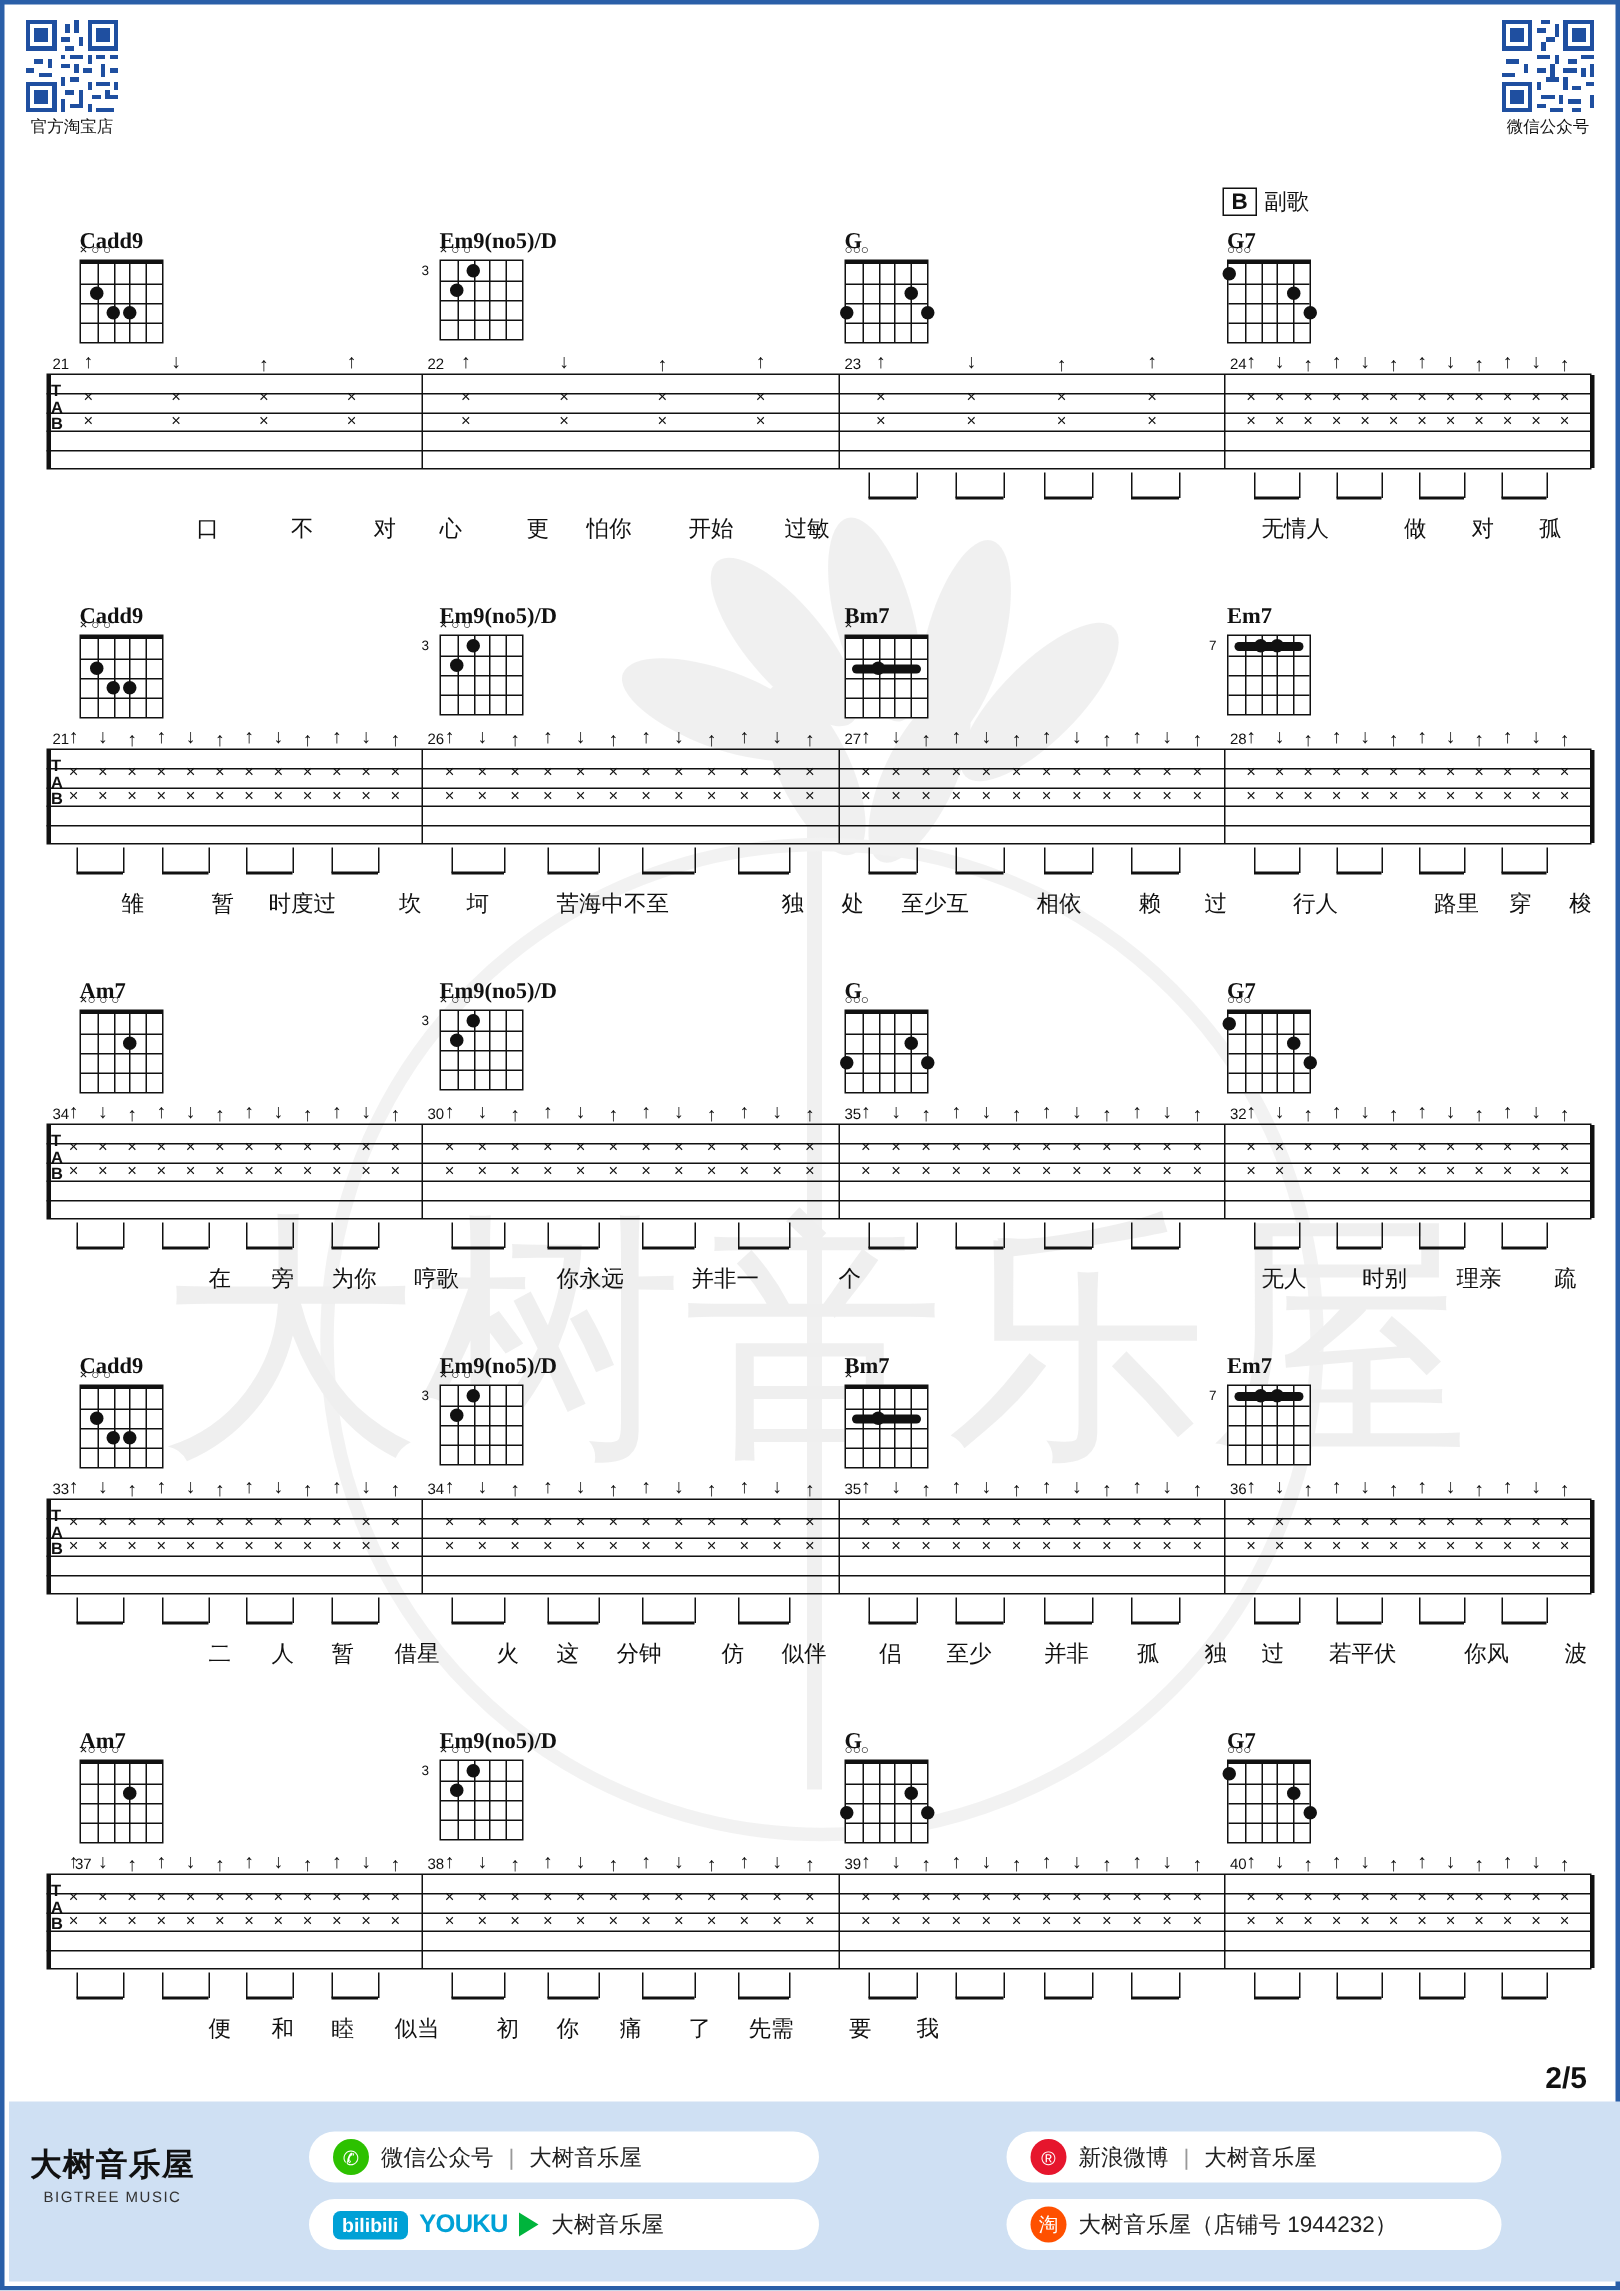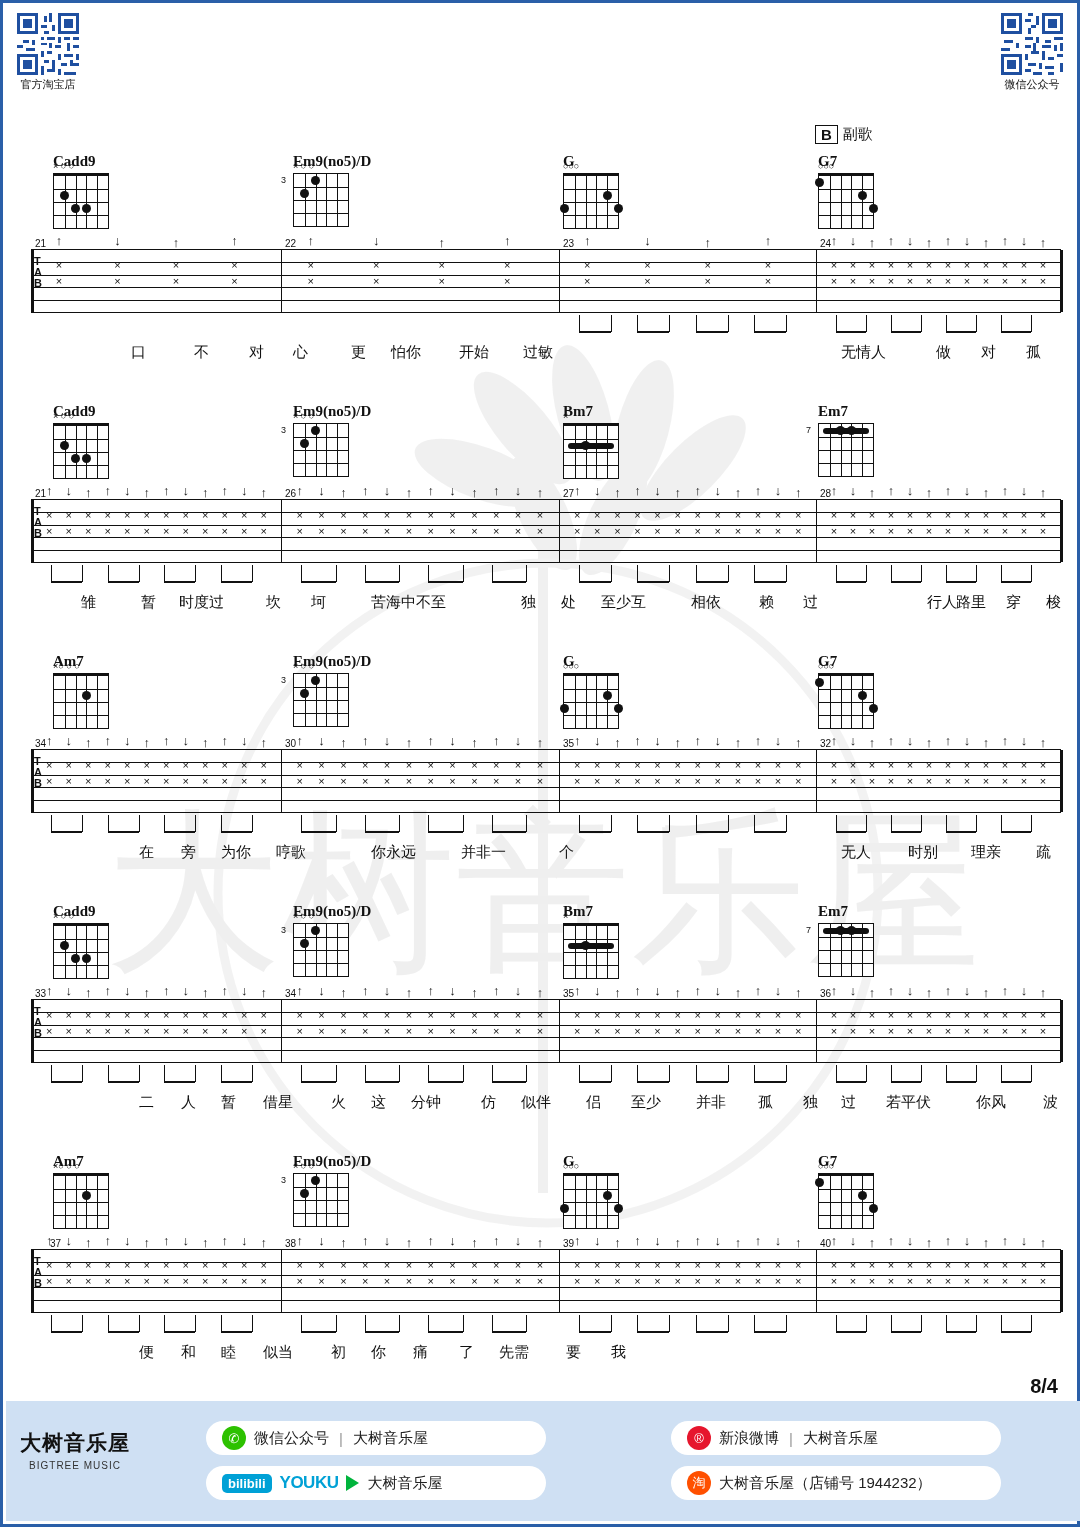--- a/index.html
+++ b/index.html
@@ -726,21 +726,21 @@
           <span class="lyr" style="left: 148px;">时度过</span>
           <span class="lyr" style="left: 235px;">坎</span>
           <span class="lyr" style="left: 280px;">坷</span>
           <span class="lyr" style="left: 340px;">苦海中不至</span>
           <span class="lyr" style="left: 490px;">独</span>
           <span class="lyr" style="left: 530px;">处</span>
           <span class="lyr" style="left: 570px;">至少互</span>
           <span class="lyr" style="left: 660px;">相依</span>
           <span class="lyr" style="left: 728px;">赖</span>
           <span class="lyr" style="left: 772px;">过</span>
-          <span class="lyr" style="left: 896px;">行人</span>
+          <span class="lyr" style="left: 831px;">行人</span>
           <span class="lyr" style="left: 925px;">路里</span>
           <span class="lyr" style="left: 975px;">穿</span>
           <span class="lyr" style="left: 1015px;">梭</span>
         </div>
       </div>
       <div class="system" style="top: 650px;">
         <div class="chordrow">
           <div class="chordbox" style="left: 50px; top: 0px;">
             <div class="chordname">Am7</div>
             <div class="gridwrap">
@@ -1641,21 +1641,21 @@
           <span class="lyr" style="left: 382px;">痛</span>
           <span class="lyr" style="left: 428px;">了</span>
           <span class="lyr" style="left: 468px;">先需</span>
           <span class="lyr" style="left: 535px;">要</span>
           <span class="lyr" style="left: 580px;">我</span>
         </div>
       </div>
     </div>
 
   <div class="footer">
-    <div class="pagenum">8/4</div>
+    <div class="pagenum">2/5</div>
 
     <div class="footer-logo">
       <div class="logo-cn">大树音乐屋</div>
       <div class="logo-en">BIGTREE MUSIC</div>
     </div>
 
     <div class="pill" style="left:200px;top:20px;width:340px;">
       <span class="badge-circle" style="background:#2dc100;">✆</span>
       <span>微信公众号</span>
       <span class="sep">|</span>

